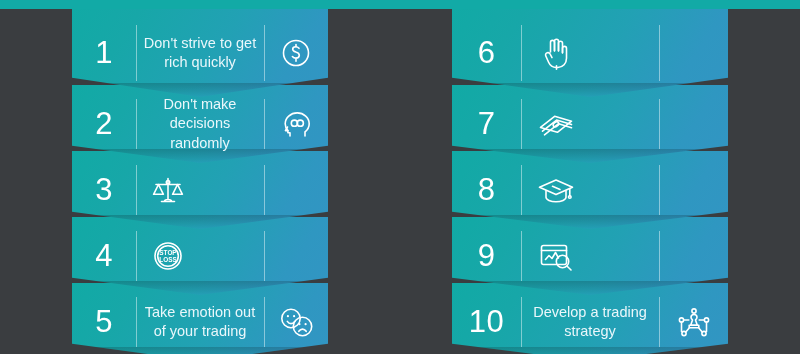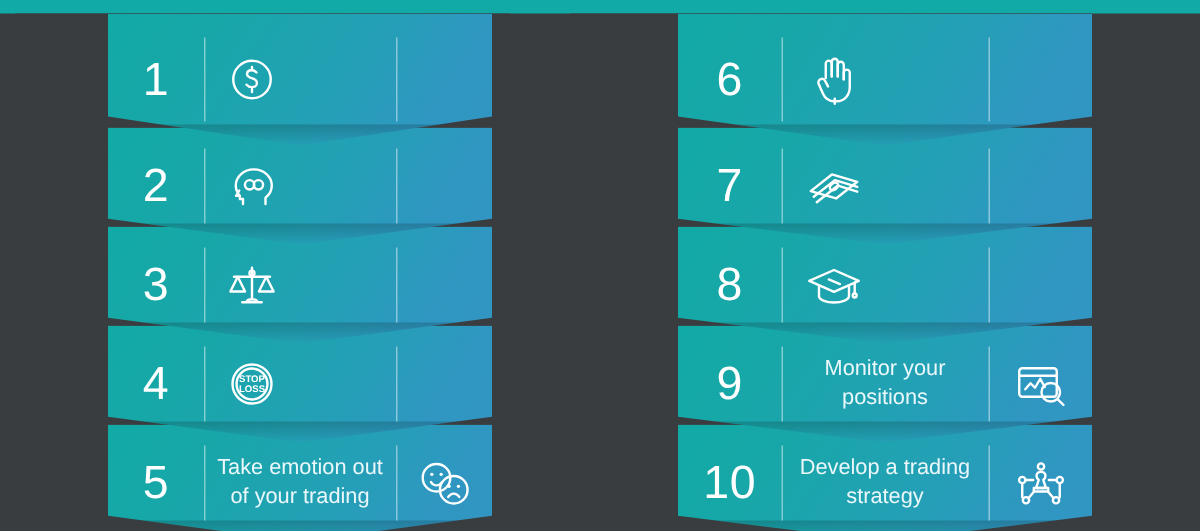--- a/index.html
+++ b/index.html
@@ -89,33 +89,35 @@
 
 <div id="stage">
 
   <div class="top-strip"></div>
   <div class="dark-panel left"></div>
   <div class="dark-panel right"></div>
 
   <div class="col left" id="col-left">
       <div class="card h1 m1" style="z-index: 20;">
         <div class="num-cell">1</div>
+        <div class="txt-cell">Don't strive to get rich quickly</div>
         <div class="icon-cell">
           <svg class="ico" width="34" height="34" viewBox="0 0 34 34">
             <circle cx="17" cy="17" r="12.5" stroke="#ffffff" fill="none" stroke-width="1.6" stroke-linecap="round" stroke-linejoin="round"></circle>
             <path d="M20 12.3c-.9-1-2-1.5-3.2-1.5-1.8 0-3.1 1-3.1 2.5 0 1.6 1.3 2.2 3.1 2.8 2 .6 3.5 1.3 3.5 3.2 0 1.7-1.5 2.8-3.4 2.8-1.4 0-2.6-.5-3.5-1.6" stroke="#ffffff" fill="none" stroke-width="1.6" stroke-linecap="round" stroke-linejoin="round"></path>
             <path d="M17 8.6v2M17 23.3v2" stroke="#ffffff" fill="none" stroke-width="1.6" stroke-linecap="round" stroke-linejoin="round"></path>
           </svg>
         </div>
         <div class="vline a"></div>
         <div class="vline b"></div>
         <div class="shadow"></div>
       </div>
       <div class="card h2 mN" style="z-index: 19;">
         <div class="num-cell">2</div>
+        <div class="txt-cell">Don't make decisions randomly</div>
         <div class="icon-cell">
           <svg class="ico" width="36" height="36" viewBox="0 0 36 36">
             <path d="M27 30v-4.2c2.6-2 4.2-4.9 4.2-8.1 0-6-5.4-10.8-12-10.8S7.2 11.7 7.2 17.7c0 2.6 1 5 2.7 6.9v2.1H12V30" stroke="#ffffff" fill="none" stroke-width="1.6" stroke-linecap="round" stroke-linejoin="round"></path>
             <path d="M9.9 24.6H7.4l2.1-3.6" stroke="#ffffff" fill="none" stroke-width="1.6" stroke-linecap="round" stroke-linejoin="round"></path>
             <circle cx="16.4" cy="17.2" r="3.1" stroke="#ffffff" fill="none" stroke-width="1.6" stroke-linecap="round" stroke-linejoin="round"></circle>
             <circle cx="22.3" cy="17.2" r="3.1" stroke="#ffffff" fill="none" stroke-width="1.6" stroke-linecap="round" stroke-linejoin="round"></circle>
           </svg>
         </div>
         <div class="vline a"></div>
         <div class="vline b"></div>
@@ -210,21 +212,20 @@
             <circle cx="33.8" cy="24" r="1.3" stroke="#ffffff" fill="none" stroke-width="1.6" stroke-linecap="round" stroke-linejoin="round"></circle>
             <path d="M16.5 13.3 24 16.4" stroke="#ffffff" fill="none" stroke-width="1.6" stroke-linecap="round" stroke-linejoin="round"></path>
           </svg>
         </div>
         <div class="vline a"></div>
         <div class="vline b"></div>
         <div class="shadow"></div>
       </div>
       <div class="card h2 mN" style="z-index: 17;">
         <div class="num-cell">9</div>
-        <div class="txt-cell">Monitor your positions</div>
         <div class="icon-cell">
           <svg class="ico" width="38" height="34" viewBox="0 0 38 34">
             <rect x="4.5" y="6.5" width="25" height="19" rx="2" stroke="#ffffff" fill="none" stroke-width="1.6" stroke-linecap="round" stroke-linejoin="round"></rect>
             <path d="M4.5 11.5h25" stroke="#ffffff" fill="none" stroke-width="1.6" stroke-linecap="round" stroke-linejoin="round"></path>
             <path d="M8.5 20.5l3.5-4 3 3 3.5-6 3 5.5" stroke="#ffffff" fill="none" stroke-width="1.6" stroke-linecap="round" stroke-linejoin="round"></path>
             <circle cx="25.5" cy="22.5" r="6.2" stroke="#ffffff" fill="none" stroke-width="1.6" stroke-linecap="round" stroke-linejoin="round"></circle>
             <path d="M30.2 27.2 34 31" stroke="#ffffff" fill="none" stroke-width="1.6" stroke-linecap="round" stroke-linejoin="round"></path>
           </svg>
         </div>
         <div class="vline a"></div>

